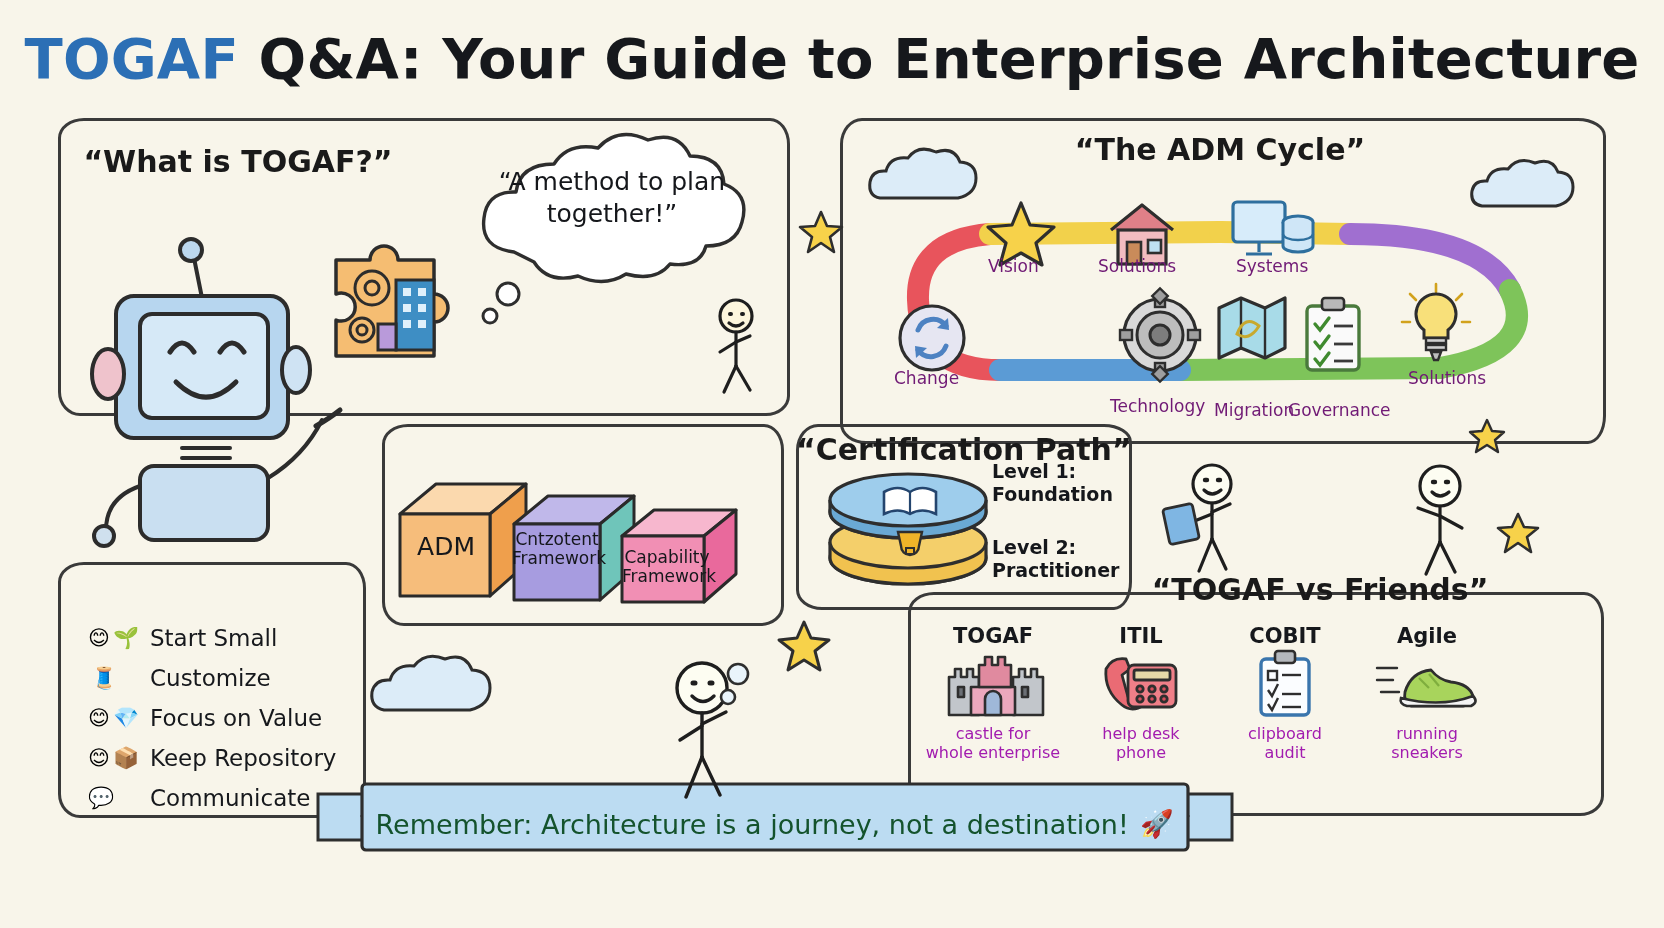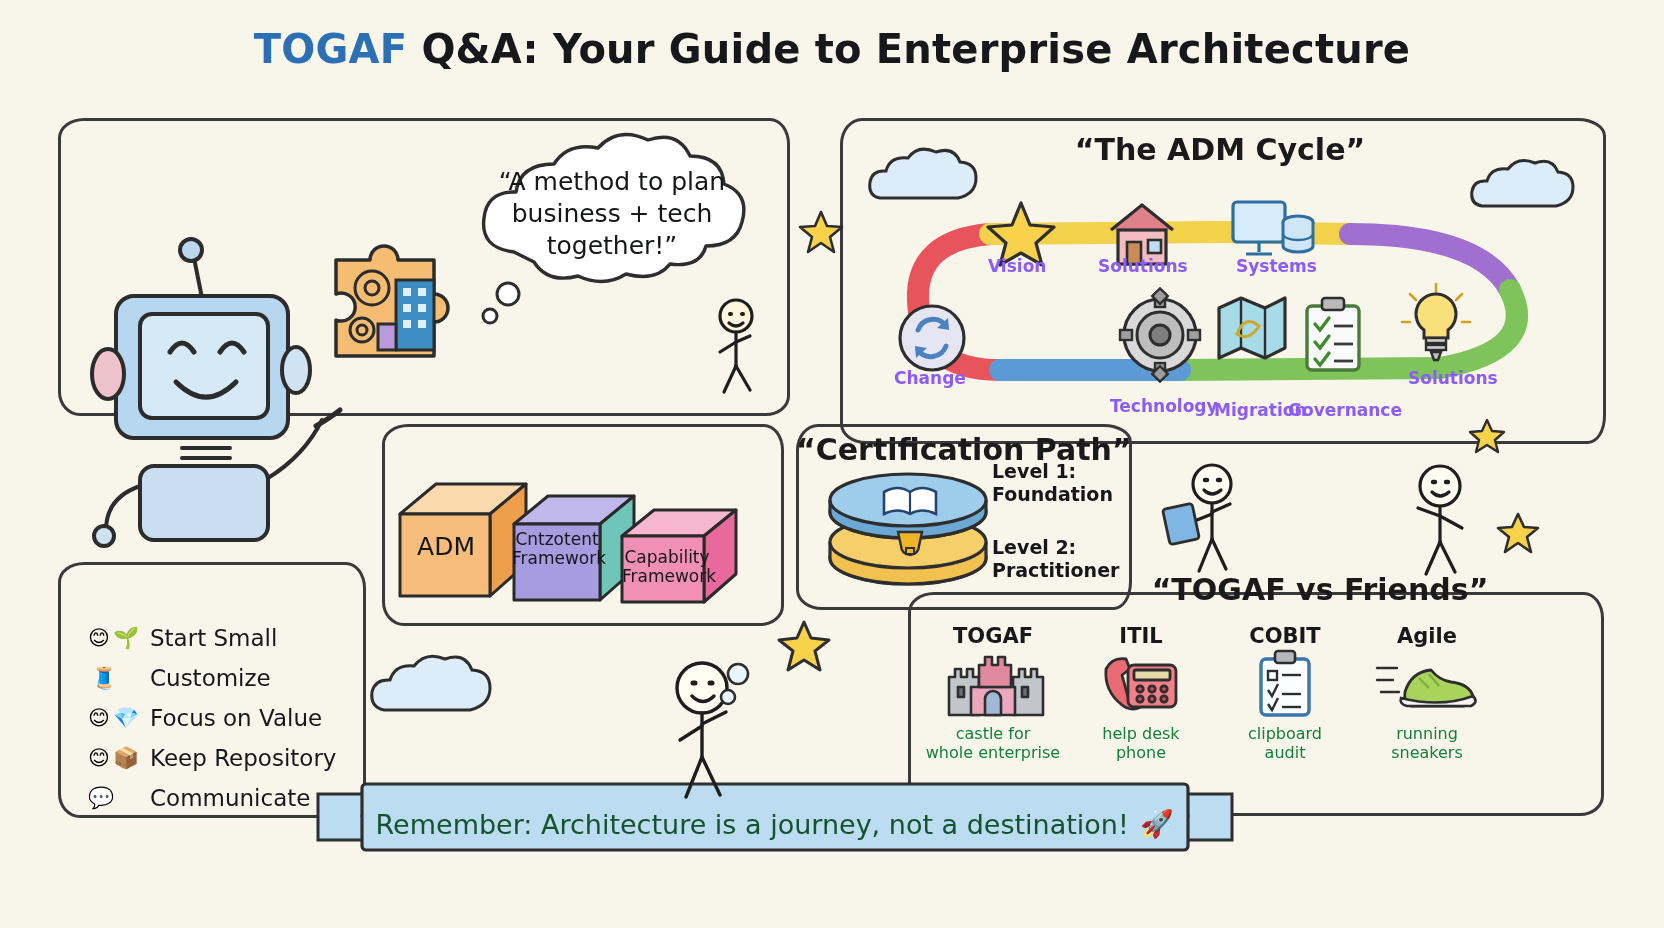--- a/index.html
+++ b/index.html
@@ -8,21 +8,21 @@
     background:#f8f5ea;
     font-family:"DejaVu Sans", sans-serif;
     position:relative;
   }
   .stage{position:absolute;left:0;top:0;width:1664px;height:928px;}
   .abs{position:absolute;}
 
   
   #title{
     left:0;top:26px;width:1664px;text-align:center;
-    font-size:40px;font-weight:bold;color:#16181c;
+    font-size:56px;font-weight:bold;color:#16181c;
     letter-spacing:.2px;white-space:nowrap;
   }
   #title .togaf{color:#2c6fb5;}
 
   
   .panel{
     position:absolute;
     border:3px solid #3a3a3a;
     border-radius:26px 20px 24px 22px / 20px 26px 20px 24px;
     background:transparent;
@@ -47,24 +47,24 @@
   .tip .ic{width:62px;display:flex;align-items:center;gap:3px;justify-content:flex-start;font-size:21px;line-height:1;}
   .tip .lbl{font-size:23px;color:#16181c;white-space:nowrap;}
   .cube-lbl{position:absolute;text-align:center;font-size:17px;color:#15171b;line-height:1.1;}
 
   
   .lvl{position:absolute;font-size:19px;color:#15171b;line-height:1.22;font-weight:600;}
 
   
   .fr-col{position:absolute;width:150px;text-align:center;}
   .fr-name{font-size:21px;color:#16181c;font-weight:600;}
-  .fr-cap{font-size:16px;color:#15803d;line-height:1.2;margin-top:4px;}
-
-  
-  .adm-lbl{position:absolute;font-size:17px;color:#8b5cf6;white-space:nowrap;font-weight:bold;}
+  .fr-cap{font-size:16px;color:#a21caf;line-height:1.2;margin-top:4px;}
+
+  
+  .adm-lbl{position:absolute;font-size:17px;color:#701a75;white-space:nowrap;}
 
   
   #banner-text{
     position:absolute;left:0;top:0;width:100%;height:100%;
     display:flex;align-items:center;justify-content:center;
     font-size:27px;color:#14532d;white-space:nowrap;
   }
   svg{display:block;overflow:visible;}
 </style>
 </head>
@@ -72,20 +72,21 @@
 
 <div class="stage">
 
   <div class="abs" id="title">
     <span class="togaf">TOGAF</span>
     <span>Q&amp;A: Your Guide to Enterprise Architecture</span>
   </div>
 
   <div class="panel" style="left:58px;top:118px;width:726px;height:292px;"></div>
 
+  <div class="abs panel-title" style="left:58px;top:144px;width:360px;">“What is TOGAF?”</div>
 
   <div class="abs" style="left:78px;top:210px;">
     <svg width="290" height="330" viewBox="0 0 290 330">
       <g fill="none" stroke="#2c2c2c" stroke-width="4" stroke-linecap="round" stroke-linejoin="round">
 
         <path d="M124 88 L116 48"></path>
         <circle cx="113" cy="40" r="11" fill="#bcd8ef"></circle>
 
         <rect x="38" y="86" width="172" height="142" rx="18" fill="#b7d6ef"></rect>
         <rect x="62" y="104" width="128" height="104" rx="12" fill="#d6e9f7"></rect>
@@ -135,21 +136,20 @@
   </div>
 
   <div class="abs" style="left:462px;top:140px;">
     <svg width="300" height="180" viewBox="0 0 300 180">
       <path d="M52 112 q-34 -4 -30 -34 q3 -27 32 -26 q4 -28 38 -28 q14 -22 44 -16 q20 -22 50 -8
                q30 -10 42 16 q32 0 34 28 q26 10 18 38 q-6 24 -36 24 q-6 22 -36 18 q-14 18 -44 10
                q-22 14 -48 2 q-30 8 -44 -14 z" fill="#ffffff" stroke="#2e2e2e" stroke-width="3.4" stroke-linejoin="round"></path>
     </svg>
     <div class="cloud-text" style="top:26px;">
       <div>“A method to plan</div>
-      <div>business + tech</div>
       <div>together!”</div>
     </div>
   </div>
 
   <div class="abs" style="left:480px;top:282px;">
     <svg width="60" height="50">
         <circle cx="28" cy="12" r="11" fill="#fff" stroke="#2e2e2e" stroke-width="3"></circle>
     <circle cx="10" cy="34" r="7" fill="#fff" stroke="#2e2e2e" stroke-width="3"></circle>
       </svg>
   </div>

